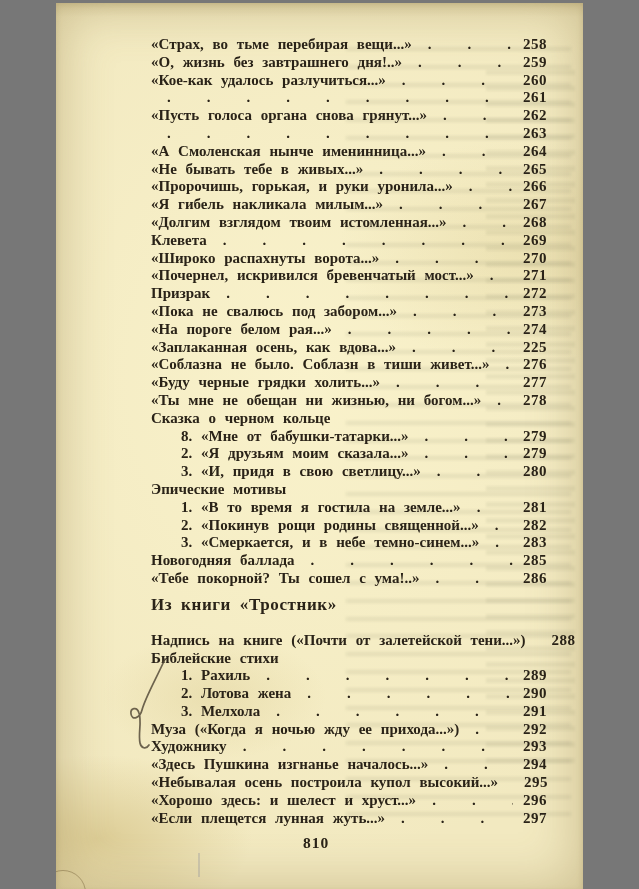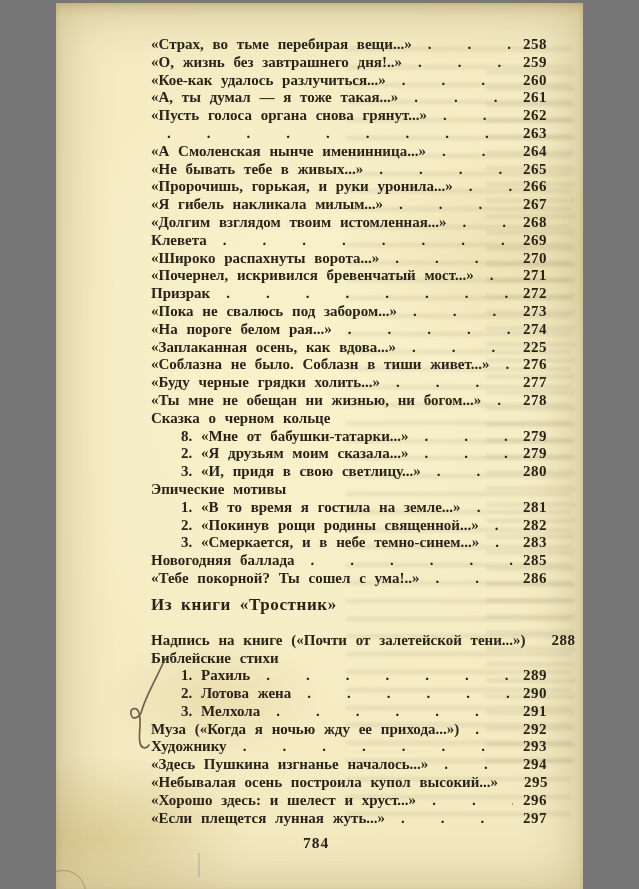--- a/index.html
+++ b/index.html
@@ -81,21 +81,20 @@
             <span class="entry-title">«О, жизнь без завтрашнего дня!..»</span>
             <span class="leader">........................................</span>
             <span class="pagenum">259</span>
           </div>
           <div class="toc-row">
             <span class="entry-title">«Кое-как удалось разлучиться...»</span>
             <span class="leader">........................................</span>
             <span class="pagenum">260</span>
           </div>
           <div class="toc-row">
-            <span class="entry-title">«А, ты думал — я тоже такая...»</span>
             <span class="leader">........................................</span>
             <span class="pagenum">261</span>
           </div>
           <div class="toc-row">
             <span class="entry-title">«Пусть голоса органа снова грянут...»</span>
             <span class="leader">........................................</span>
             <span class="pagenum">262</span>
           </div>
           <div class="toc-row">
             <span class="leader">........................................</span>
@@ -273,21 +272,21 @@
             <span class="leader">........................................</span>
             <span class="pagenum">296</span>
           </div>
           <div class="toc-row">
             <span class="entry-title">«Если плещется лунная жуть...»</span>
             <span class="leader">........................................</span>
             <span class="pagenum">297</span>
           </div>
         </section>
       </div>
-    <div class="footer">784</div>
+    <div class="footer">810</div>
   </main>
 
   <svg class="checkmark" width="52" height="104" viewBox="0 0 52 104">
     <path d="M 45 8 C 37 26, 25 47, 22 59 C 20 67, 12 70, 11 63 C 10 57, 17 55, 19 62 C 22 71, 18 82, 20 92 C 21 97, 26 99, 29 94" fill="none" stroke="#4f4535" stroke-width="1.7" stroke-linecap="round" opacity="0.82"></path>
   </svg>
 
   <div class="pencil-tick"></div>
   <div class="corner-arc"></div>
 
 </div>

